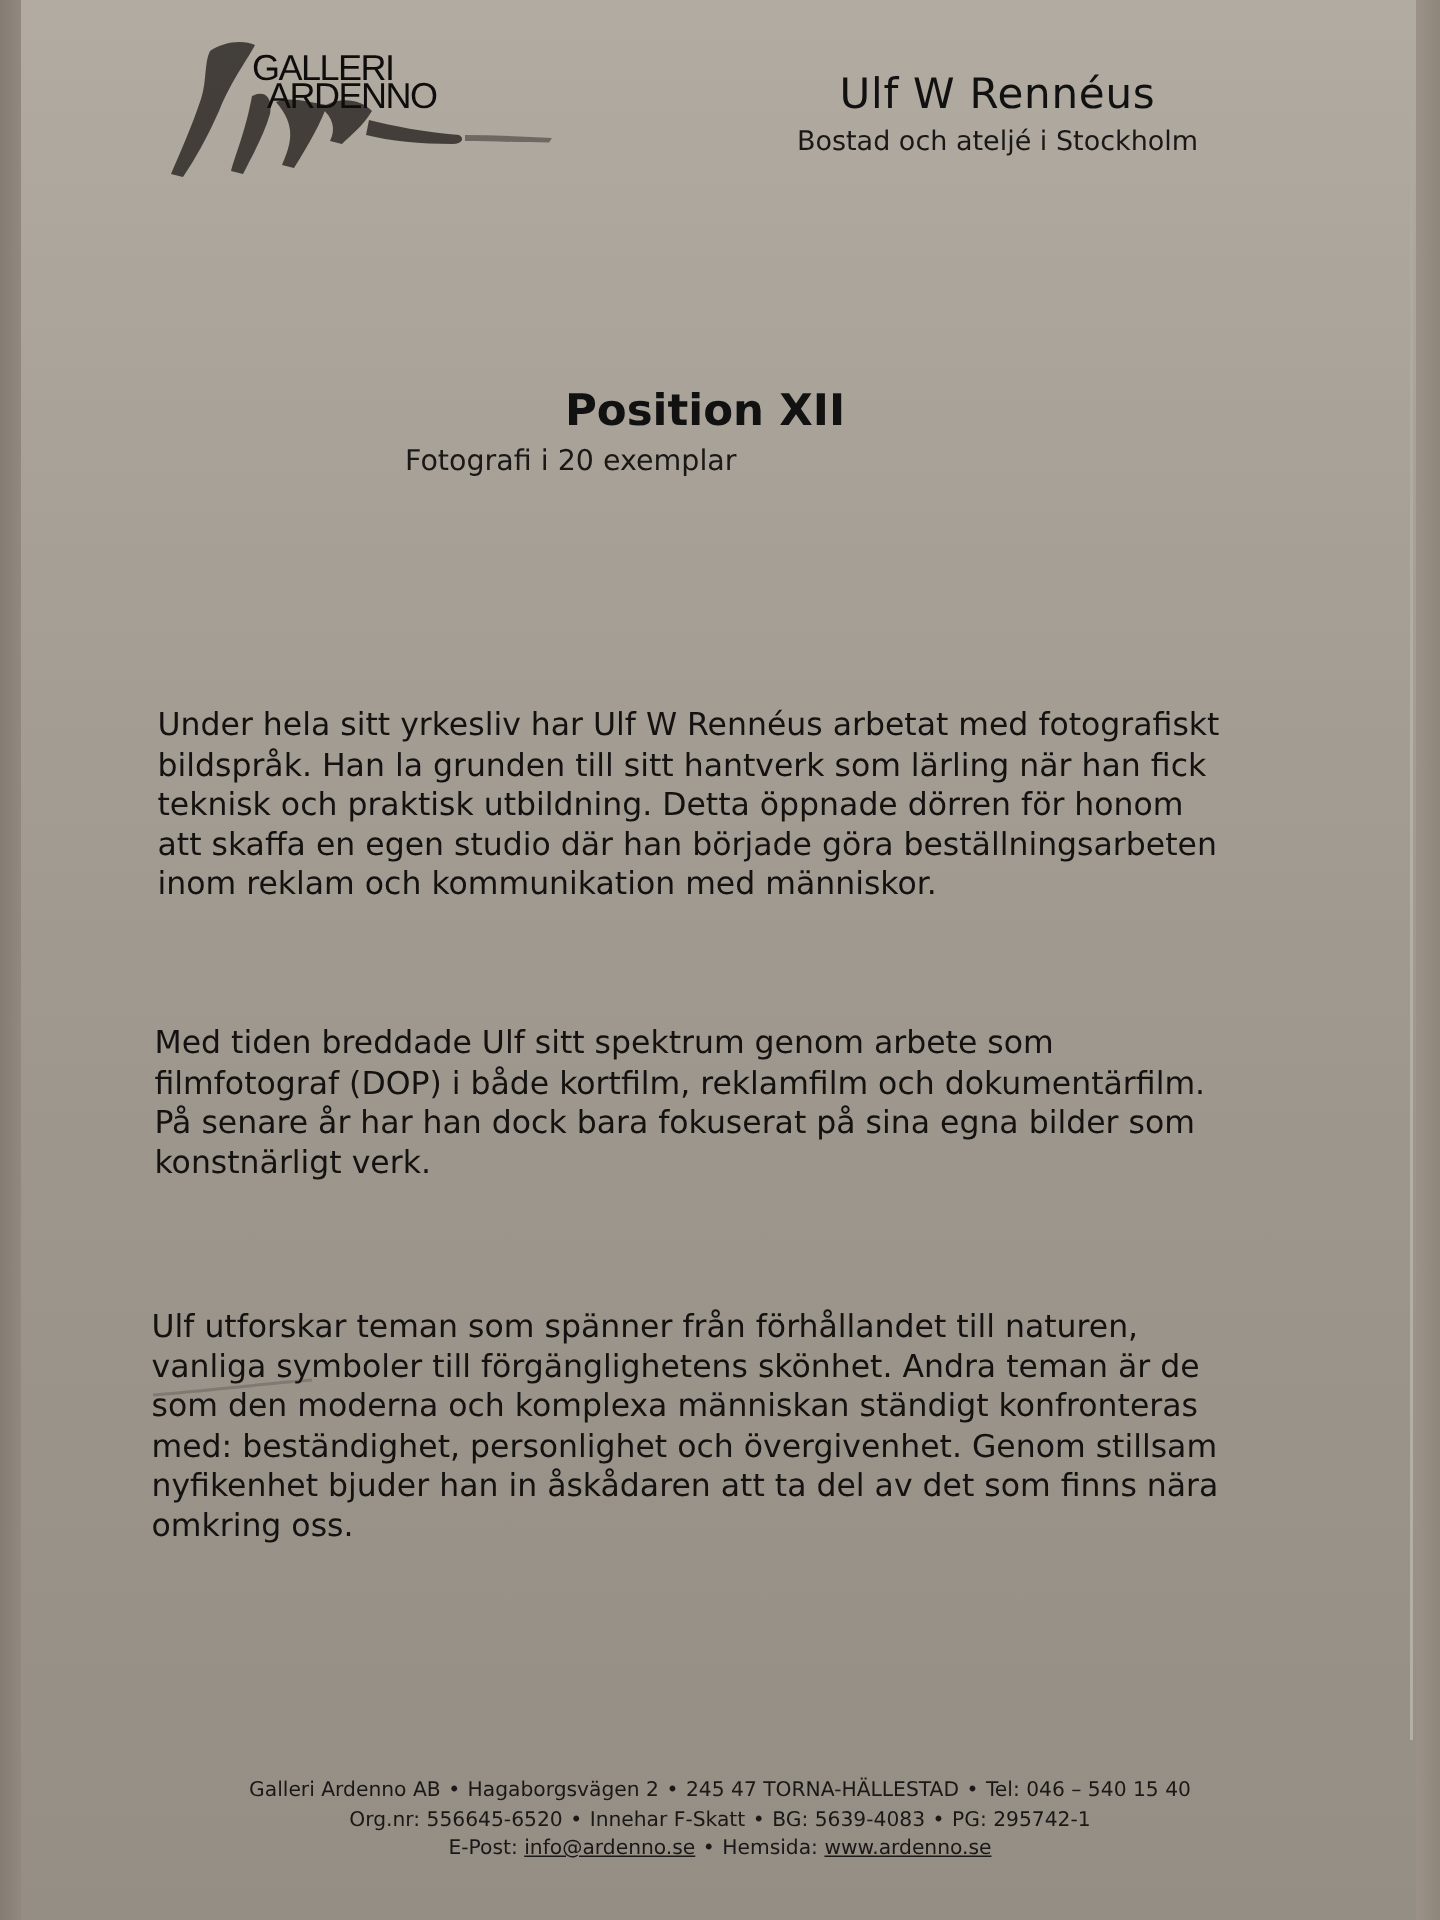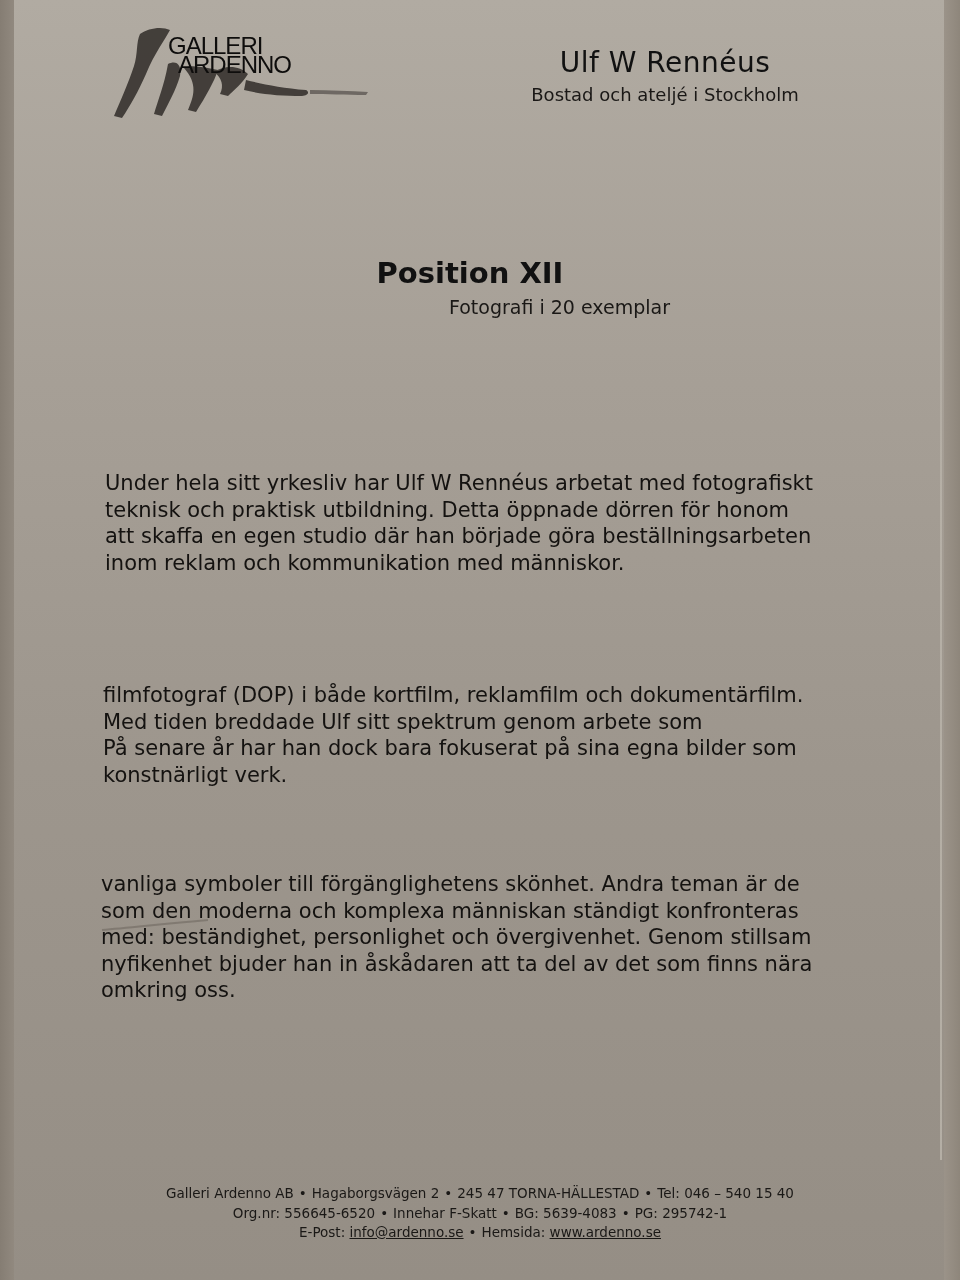--- a/index.html
+++ b/index.html
@@ -107,21 +107,21 @@
       text-align: center;
       font-size: 29px;
       font-weight: bold;
       color: #111;
     }
     .subtitle {
       position: absolute;
       left: 270px;
       top: 296px;
       width: 400px;
-      text-align: right;
+      text-align: left;
       font-size: 19px;
       color: #1a1816;
     }
 
     
     .para {
       position: absolute;
       font-size: 21px;
       line-height: 26.6px;
       color: #141210;
@@ -184,37 +184,39 @@
 </div>
 
 <div class="artist-name">Ulf W Rennéus</div>
 <div class="artist-sub">Bostad och ateljé i Stockholm</div>
 
 <div class="title">Position XII</div>
 <div class="subtitle">Fotografi i 20 exemplar</div>
 
 <div class="para para-1">
   <span>Under hela sitt yrkesliv har Ulf W Rennéus arbetat med fotografiskt</span>
+  <span>bildspråk. Han la grunden till sitt hantverk som lärling när han fick</span>
   <span>teknisk och praktisk utbildning. Detta öppnade dörren för honom</span>
   <span>att skaffa en egen studio där han började göra beställningsarbeten</span>
   <span>inom reklam och kommunikation med människor.</span>
 </div>
 
 <div class="para para-2">
+  <span>Med tiden breddade Ulf sitt spektrum genom arbete som</span>
   <span>filmfotograf (DOP) i både kortfilm, reklamfilm och dokumentärfilm.</span>
-  <span>Med tiden breddade Ulf sitt spektrum genom arbete som</span>
   <span>På senare år har han dock bara fokuserat på sina egna bilder som</span>
   <span>konstnärligt verk.</span>
 </div>
 
 <svg class="pen-mark" viewBox="0 0 110 14">
   <path d="M2 12 C 30 10, 60 6, 108 2" stroke="#6c655d" stroke-width="2" fill="none" opacity="0.55"></path>
 </svg>
 
 <div class="para para-3">
+  <span>Ulf utforskar teman som spänner från förhållandet till naturen,</span>
   <span>vanliga symboler till förgänglighetens skönhet. Andra teman är de</span>
   <span>som den moderna och komplexa människan ständigt konfronteras</span>
   <span>med: beständighet, personlighet och övergivenhet. Genom stillsam</span>
   <span>nyfikenhet bjuder han in åskådaren att ta del av det som finns nära</span>
   <span>omkring oss.</span>
 </div>
 
 <div class="footer">
   <span class="row">
     <span>Galleri Ardenno AB</span><span class="sep">•</span><span>Hagaborgsvägen 2</span><span class="sep">•</span><span>245 47  TORNA-HÄLLESTAD</span><span class="sep">•</span><span>Tel: 046 – 540 15 40</span>

